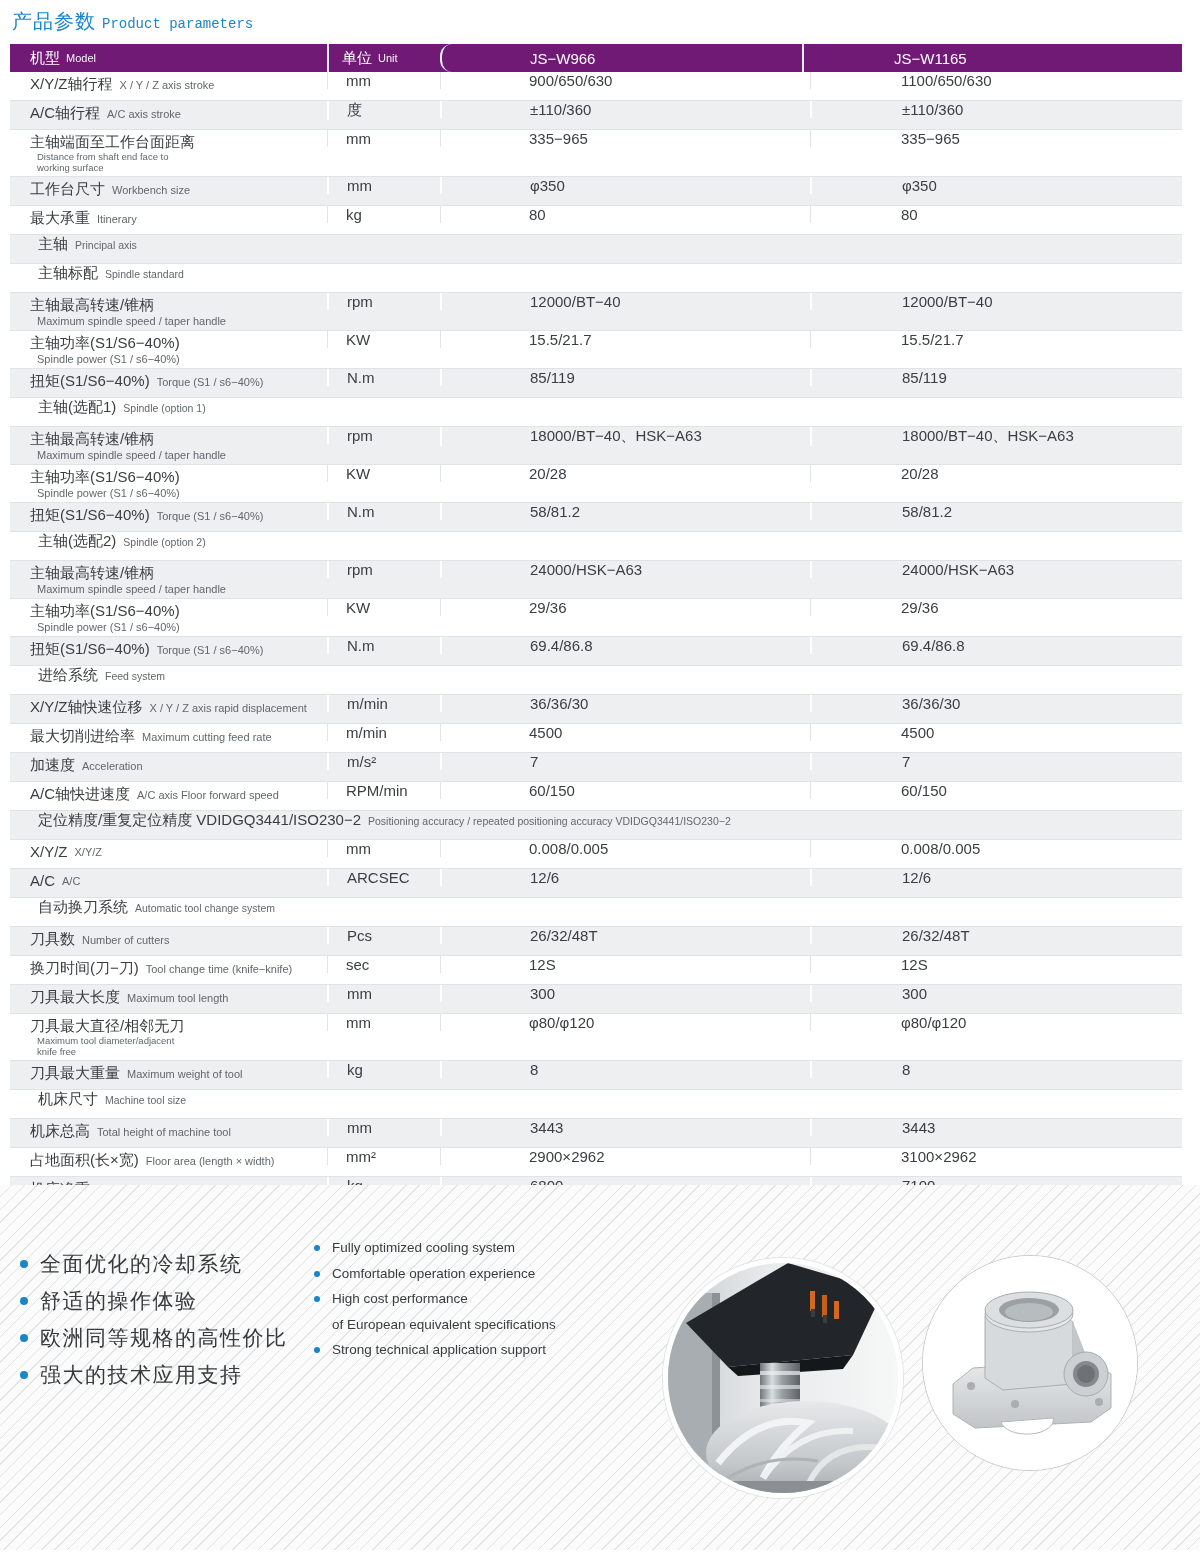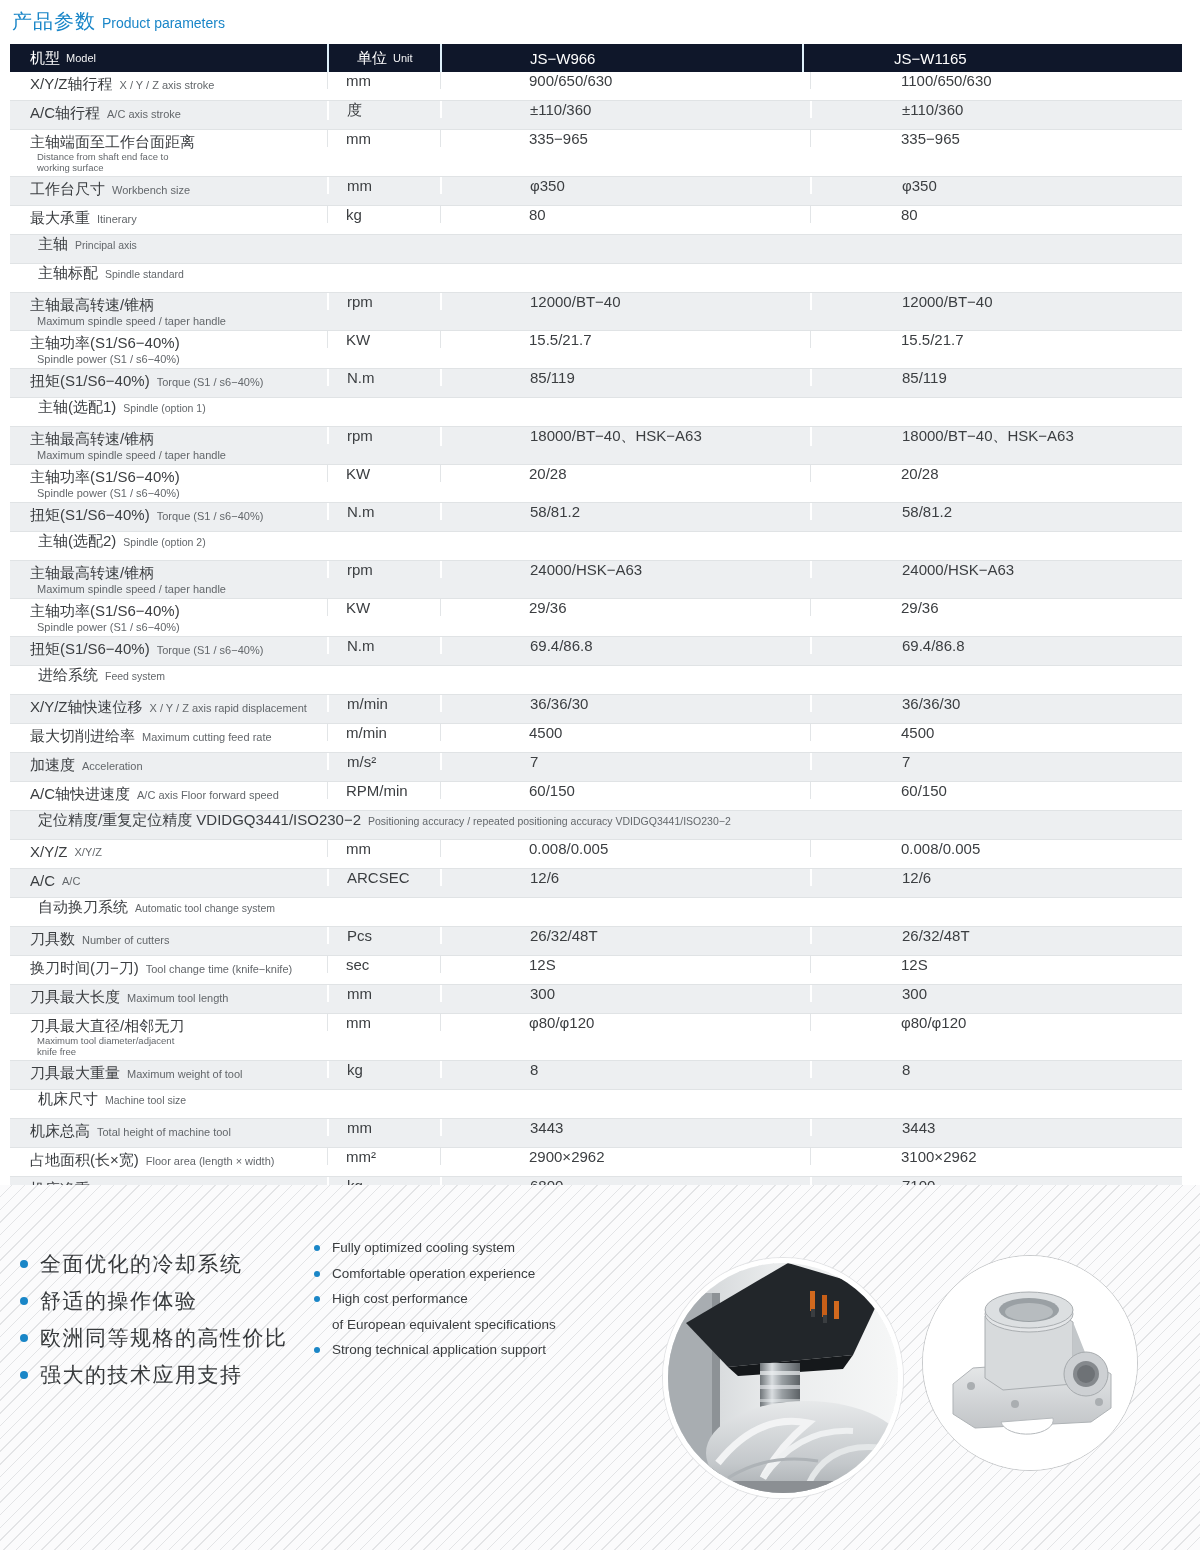--- a/index.html
+++ b/index.html
@@ -4,31 +4,31 @@
 <style>
   html,body{margin:0;padding:0;}
   body{
     width:1200px;height:1556px;position:relative;background:#fff;overflow:hidden;
     font-family:"Liberation Sans","DejaVu Sans",sans-serif;
     -webkit-font-smoothing:antialiased;
   }
   
   .page-title{position:absolute;top:8px;left:12px;white-space:nowrap;}
   .page-title .zh{font-size:20px;color:#1a86c8;letter-spacing:1px;}
-  .page-title .en{font-size:14px;color:#1a86c8;margin-left:6px;}
+  .page-title .en{font-size:14px;color:#1a86c8;margin-left:6px;font-family:Liberation Mono, monospace;}
   
   .spec-table{position:absolute;left:10px;top:44px;width:1172px;border-bottom:1px solid #c9cdd0;}
-  .thead{display:flex;background:#0f172a;color:#fff;height:28px;align-items:center;}
+  .thead{display:flex;background:#701a75;color:#fff;height:28px;align-items:center;}
   .thead .hc{box-sizing:border-box;height:100%;display:flex;align-items:center;}
   .thead .hc + .hc{border-left:2px solid #dff0fa;}
   .h-zh{font-size:15px;}
   .h-en{font-size:11px;margin-left:6px;opacity:.95;}
   .h-model{width:317px;padding-left:20px;}
-  .h-unit{width:113px;padding-left:28px;}
-  .h-v1{width:362px;padding-left:88px;font-size:15px;}
+  .h-unit{width:113px;padding-left:13px;}
+  .h-v1{width:362px;padding-left:88px;font-size:15px;border-radius:12px;}
   .h-v2{width:372px;padding-left:90px;font-size:15px;}
   .row{display:flex;min-height:28px;align-items:flex-start;}
   .row + .row{border-top:1px solid #e0e3e5;}
   .row:nth-child(odd){background:#fff;}
   .row:nth-child(even){background:#edeff1;}
   .cell{box-sizing:border-box;display:flex;align-items:center;color:#3b3e41;font-size:15px;}
   .row:nth-child(odd) .cell + .cell{border-left:1px solid #e2e5e7;}
   .row:nth-child(even) .cell + .cell{border-left:2px solid #fff;}
   .c-label{width:317px;padding:3px 6px 3px 20px;flex-wrap:wrap;}
   .c-unit{width:113px;padding-left:18px;}

